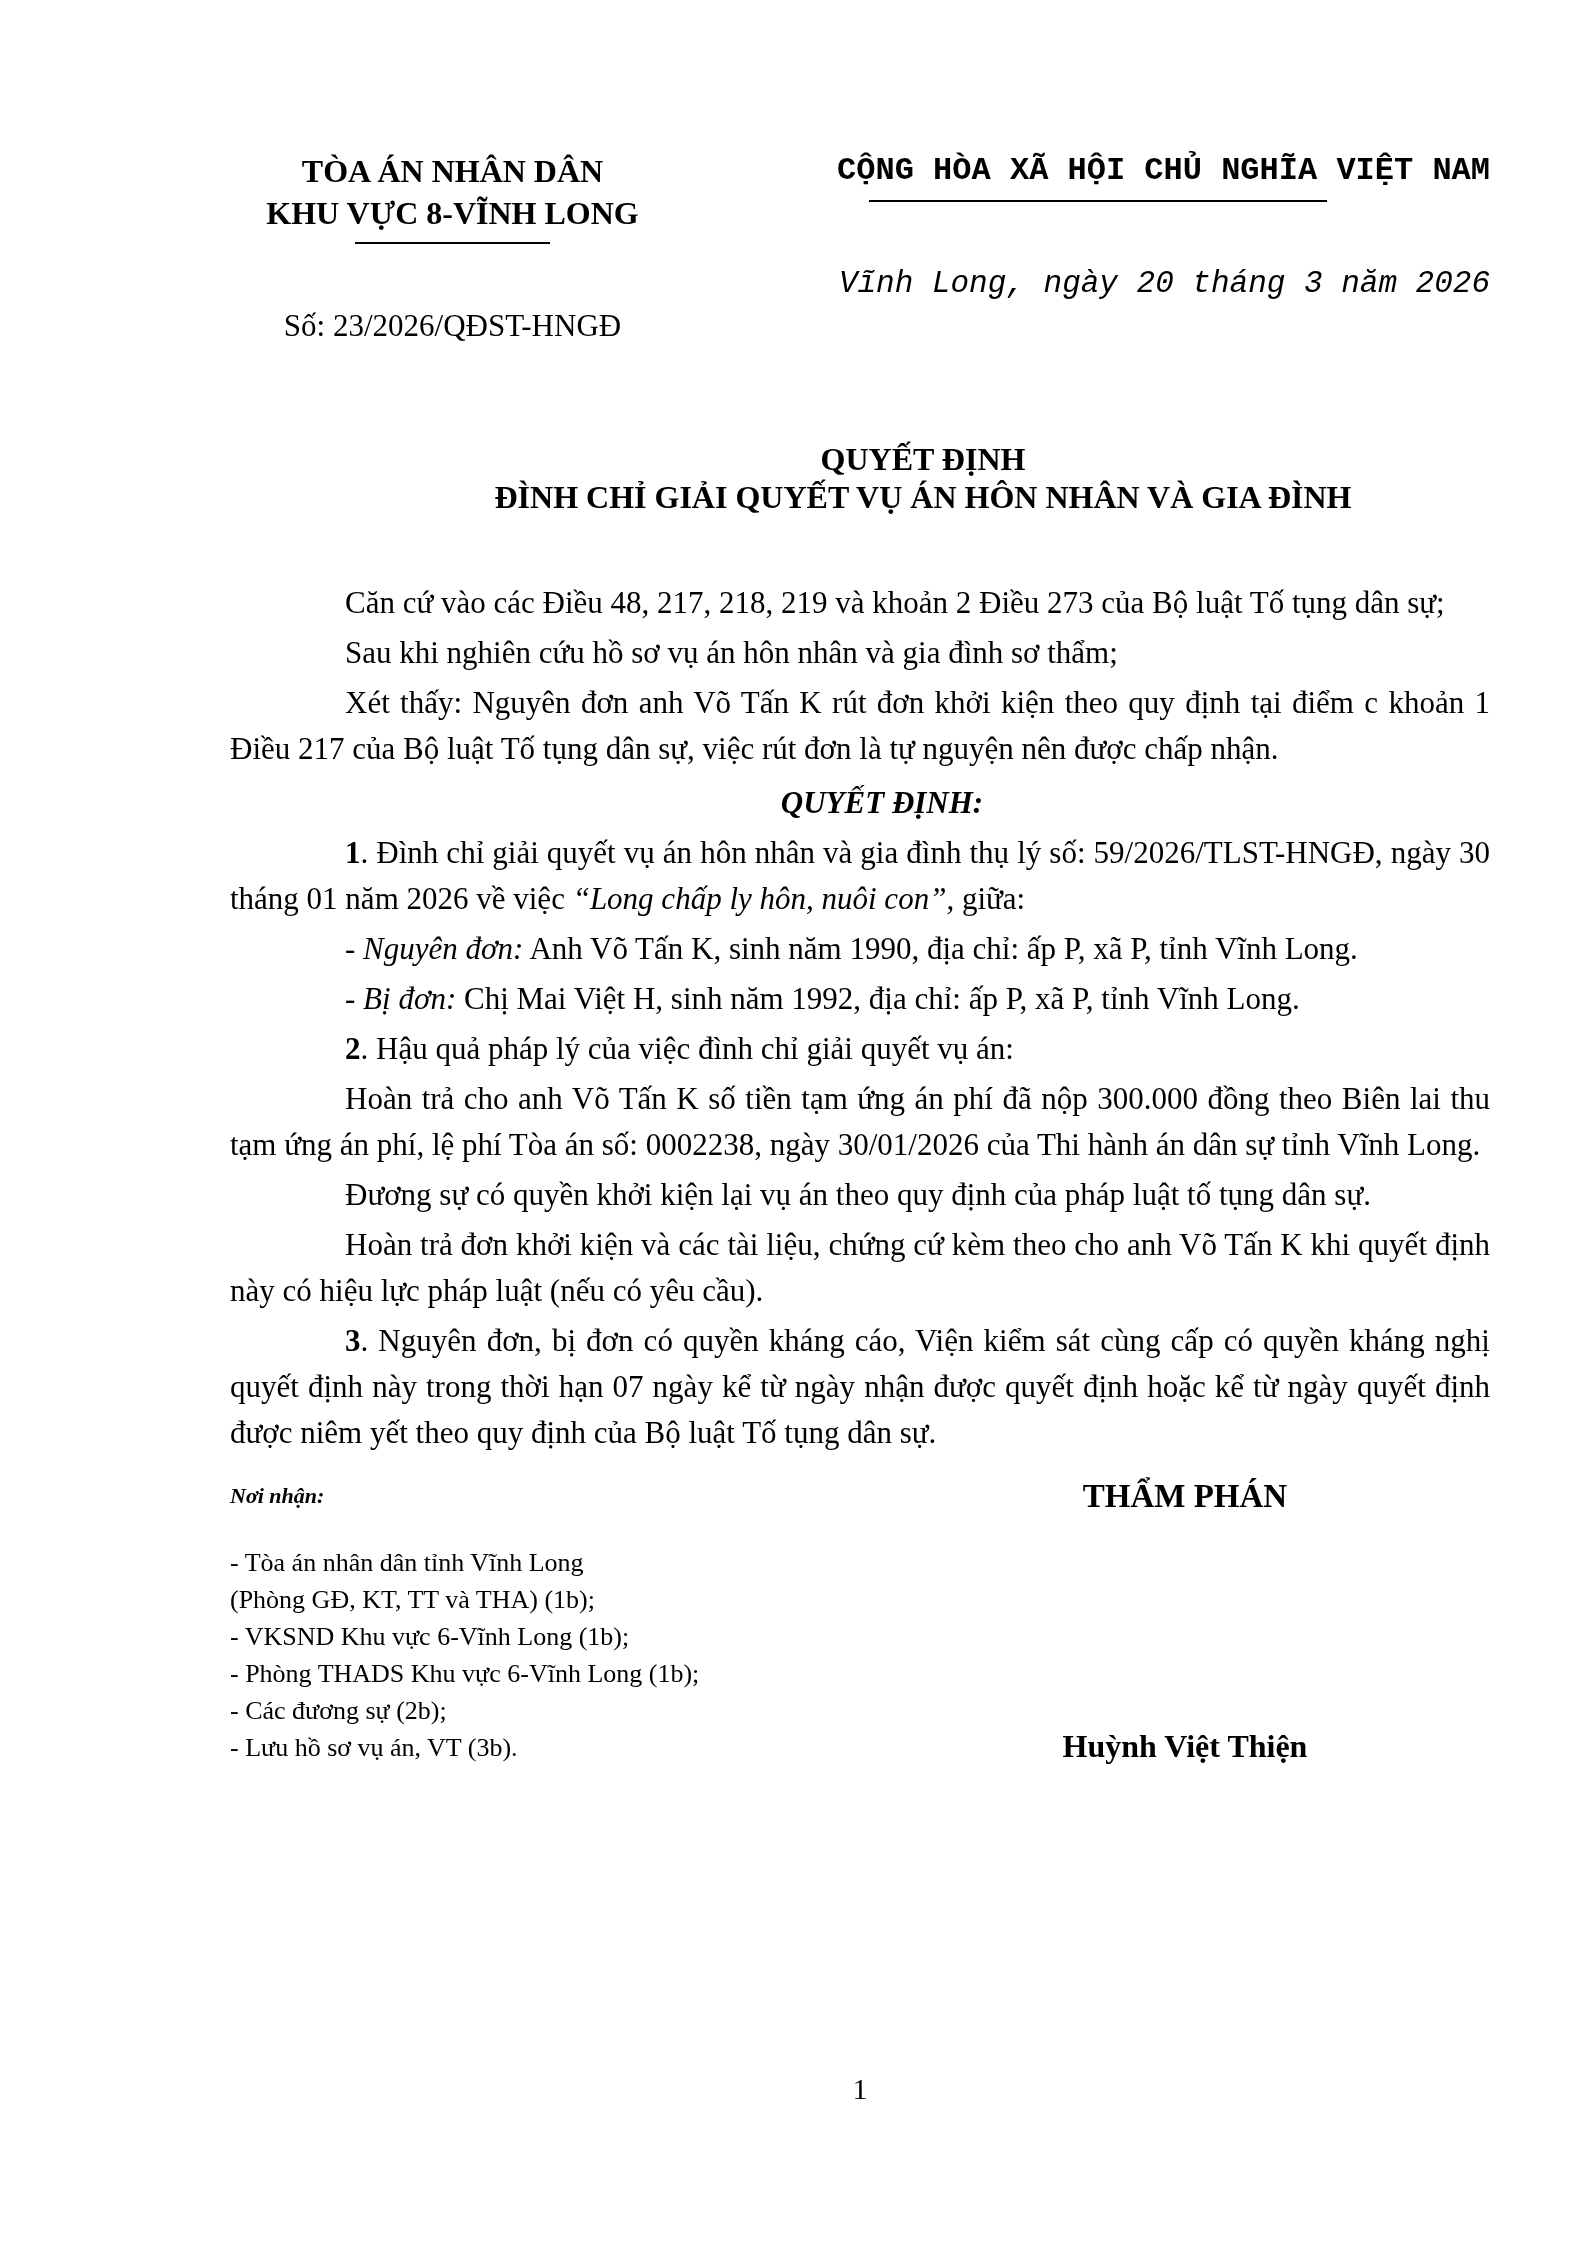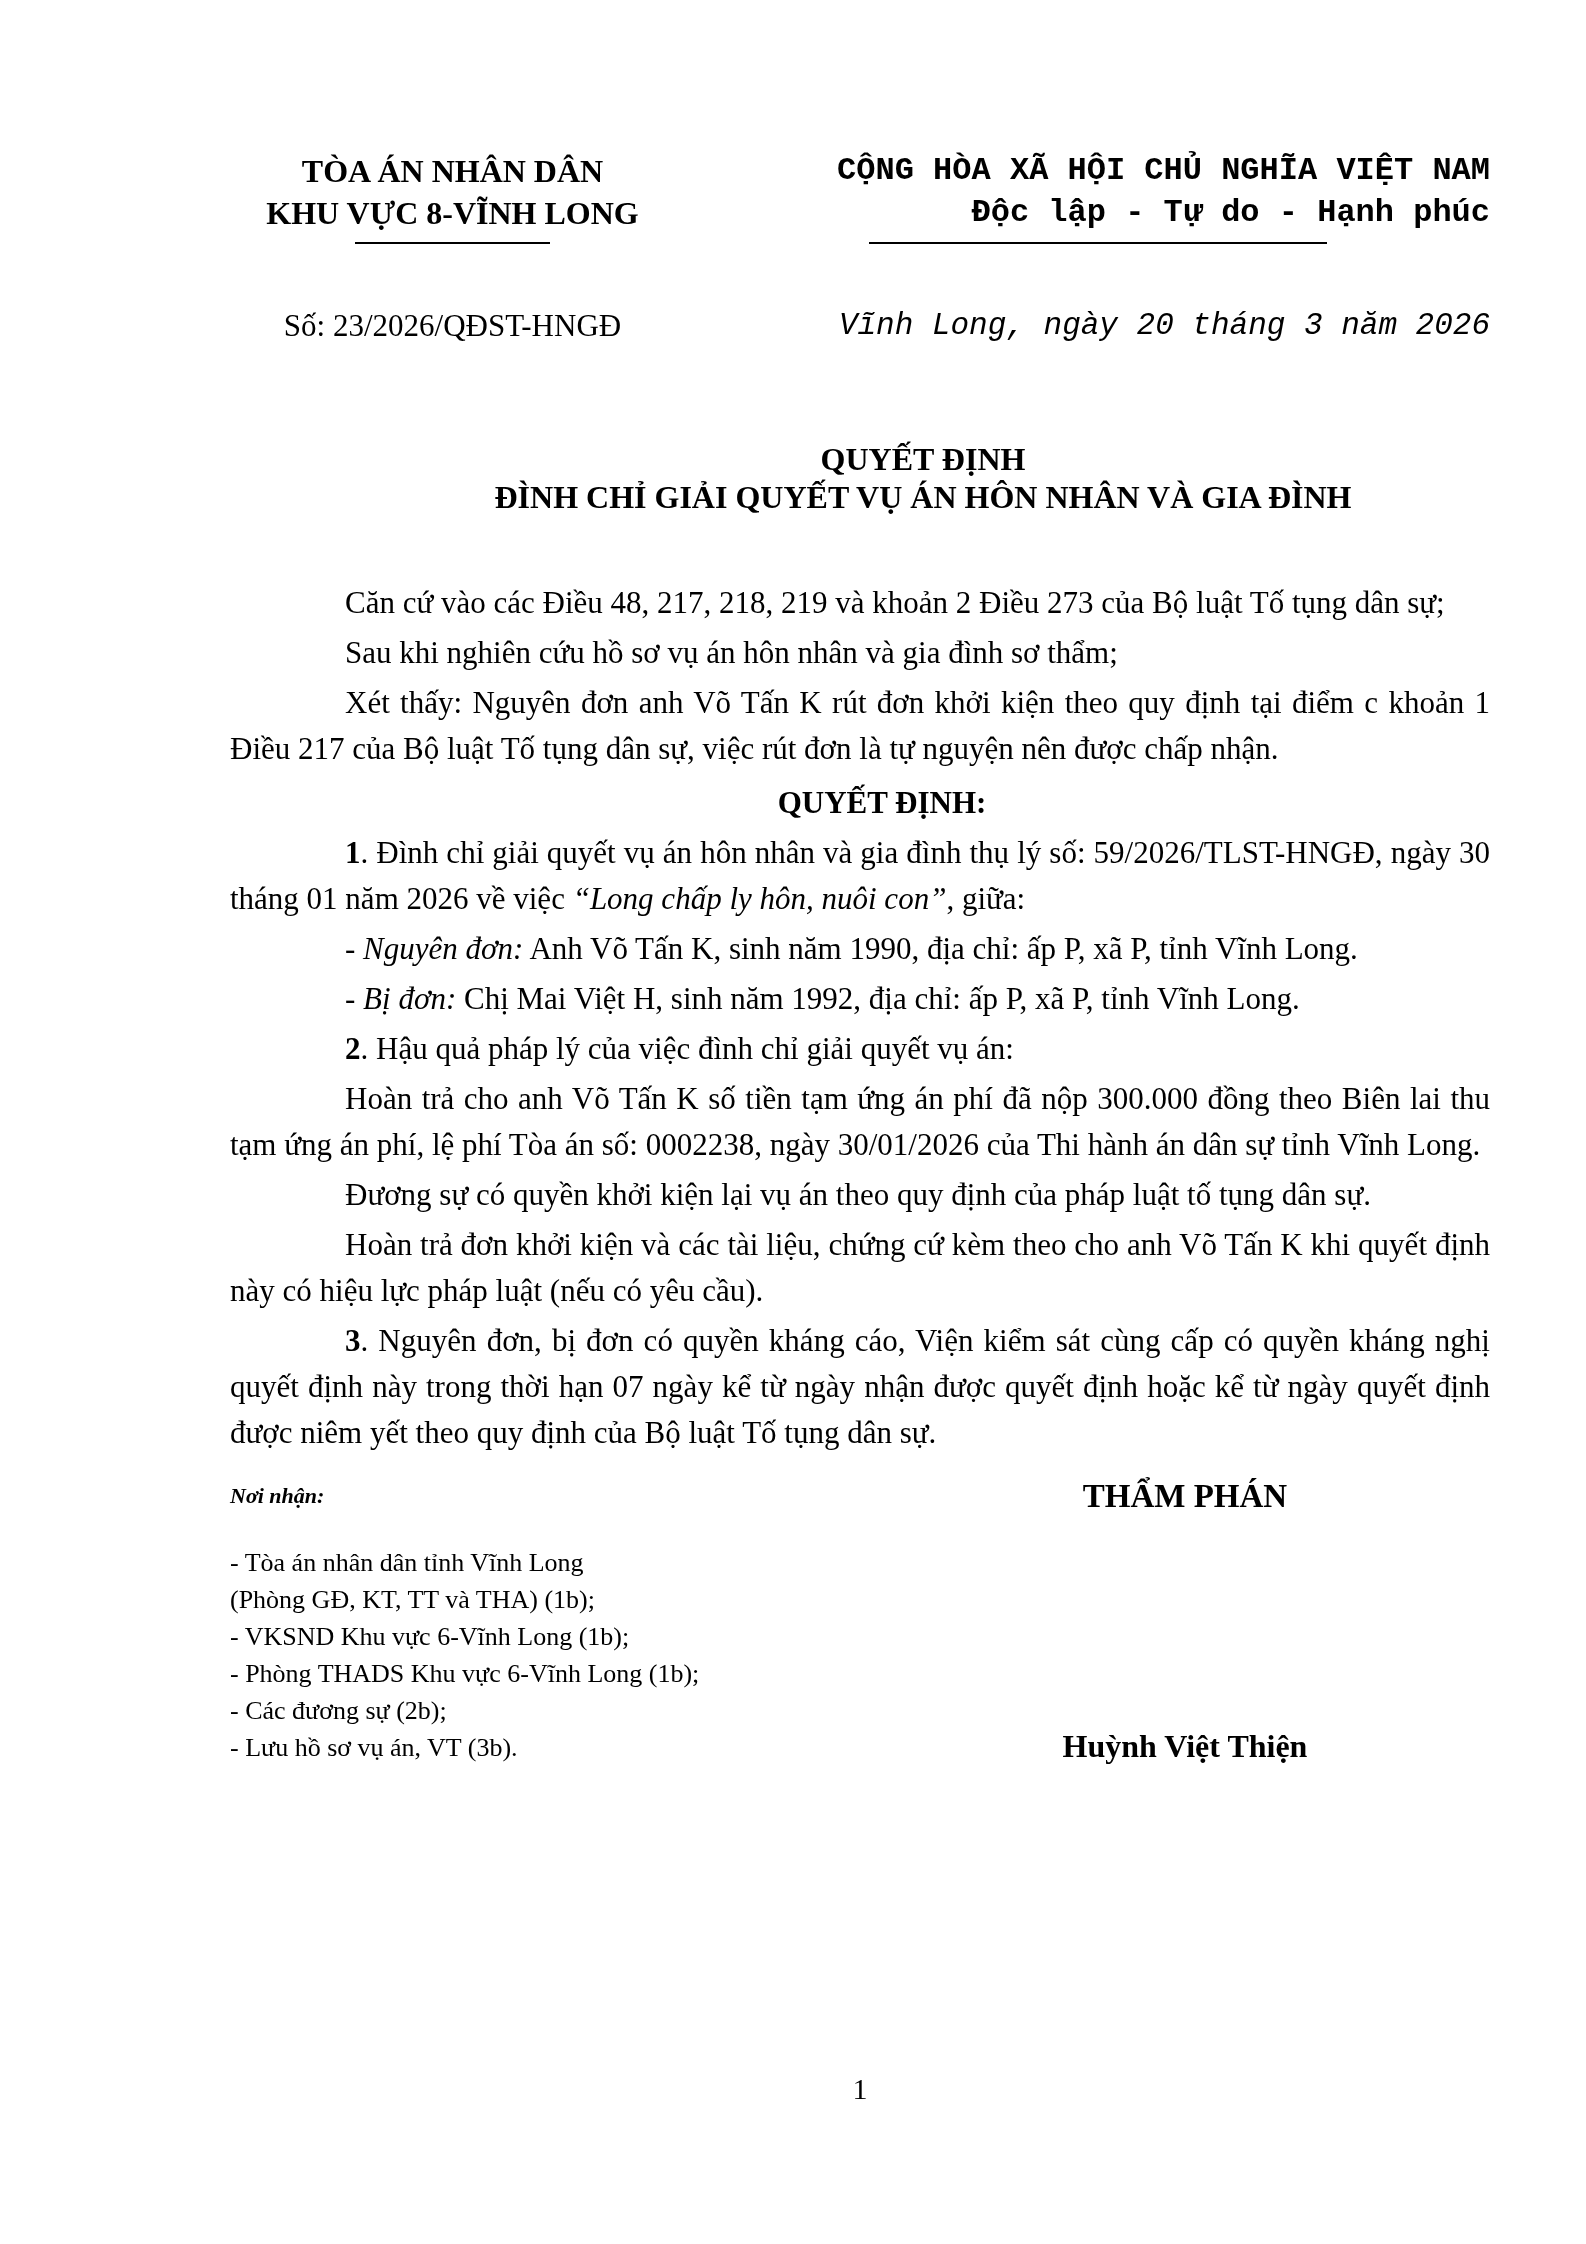--- a/index.html
+++ b/index.html
@@ -46,20 +46,21 @@
     line-height: 46px;
     text-align: justify;
     text-indent: 115px;
   }
   .mid-heading {
     margin: 8px 0 4px 44px;
     text-align: center;
     font-weight: bold;
     font-size: 31px;
     line-height: 46px;
+    font-style: italic;
   }
   .bold { font-weight: bold; }
   .italic { font-style: italic; }
   
   .footer { position: relative; margin-top: 20px; }
   .recipients-label {
     font-size: 22px;
     line-height: 40px;
     font-weight: bold;
     font-style: italic;
@@ -91,21 +92,20 @@
 
   <div class="header">
     <div class="header-left">
       <div class="h-line">TÒA ÁN NHÂN DÂN</div>
       <div class="h-line">KHU VỰC 8-VĨNH LONG</div>
       <div class="rule rule-left"></div>
       <div class="doc-number">Số: 23/2026/QĐST-HNGĐ</div>
     </div>
     <div class="header-right">
       <div class="h-line">CỘNG HÒA XÃ HỘI CHỦ NGHĨA VIỆT NAM</div>
-      <div class="h-line">Độc lập - Tự do - Hạnh phúc</div>
       <div class="rule rule-right"></div>
       <div class="date-line">Vĩnh Long, ngày 20 tháng 3 năm 2026</div>
     </div>
   </div>
 
   <div class="title-block">
     <div>QUYẾT ĐỊNH</div>
     <div>ĐÌNH CHỈ GIẢI QUYẾT VỤ ÁN HÔN NHÂN VÀ GIA ĐÌNH</div>
   </div>
 

